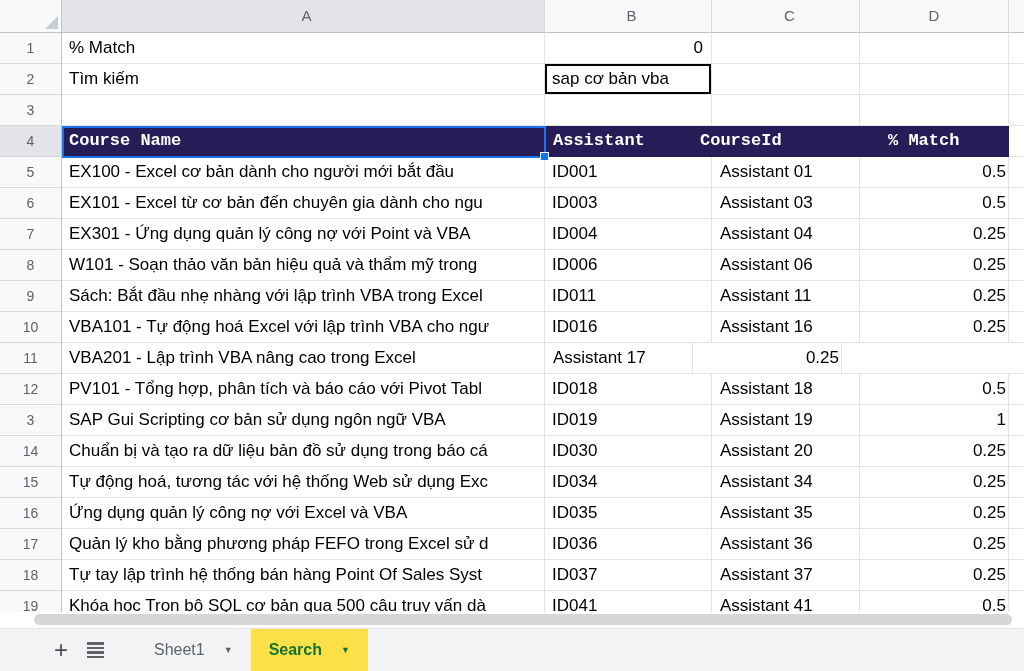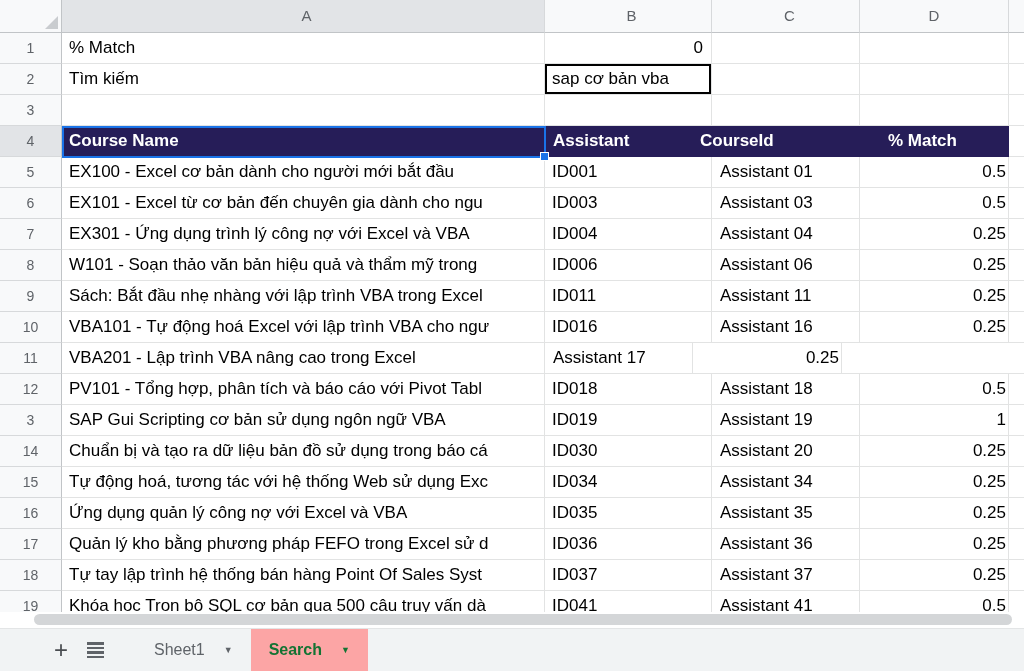--- a/index.html
+++ b/index.html
@@ -27,21 +27,21 @@
   .cell { height:31px; border-right:1px solid #e2e3e3; border-bottom:1px solid #e2e3e3;
     font-size:17px; line-height:30px; color:#000; white-space:nowrap; overflow:hidden; background:#fff; }
   .ca { flex:0 0 483px; width:483px; padding-left:7px; }
   .cb { flex:0 0 167px; width:167px; padding-left:7px; }
   .cc { flex:0 0 148px; width:148px; padding-left:8px; }
   .cd { flex:0 0 149px; width:149px; padding-right:2px; text-align:right; }
   .ce { flex:1 1 auto; border-right:none; }
   .num { text-align:right; padding-left:0; padding-right:8px; }
 
   
-  .th { background:#261d58; color:#fff; font-weight:700; border-right-color:#261d58; border-bottom-color:#261d58; }
+  .th { background:#261d58; color:#fff; font-weight:700; border-right-color:#261d58; border-bottom-color:#261d58;font-family:Liberation Mono, monospace; }
   .th.cd { text-align:left; padding-left:28px; padding-right:0; }
 
   
   .input-box { box-shadow: inset 0 0 0 2px #000; }
 
   
   .sel-outline { position:absolute; left:62px; top:126px; width:484px; height:32px;
     border:2px solid #1a73e8; pointer-events:none; }
   .fill-handle { position:absolute; left:540px; top:152px; width:9px; height:9px;
     background:#1a73e8; border:1.5px solid #fff; }
@@ -52,21 +52,21 @@
 
   
   .tabbar { position:absolute; left:0; top:628px; width:1024px; height:43px; background:#f1f3f4;
     border-top:1px solid #e3e5e6; display:flex; align-items:stretch; }
   .tb-btn { width:34px; display:flex; align-items:center; justify-content:center; color:#494c50; cursor:pointer; }
   .plus { font-size:24px; font-weight:400; line-height:1; margin-left:44px; }
   .burger { display:flex; flex-direction:column; justify-content:center; gap:2px; width:34px; align-items:center; }
   .burger i { display:block; width:17px; height:2.5px; background:#5f6368; }
   .tab { display:flex; align-items:center; gap:19px; padding:0 18px; font-size:16px; color:#5f6368; cursor:pointer; }
   .tab.inactive { margin-left:24px; }
-  .tab.active { background:#fca5a5; color:#137333; font-weight:700; }
+  .tab.active { background:#fde047; color:#137333; font-weight:700; }
   .arrow { font-size:9px; line-height:1; color:#5f6368; }
   .tab.active .arrow { color:#137333; }
 </style>
 </head>
 <body>
 
 <div class="app">
   <div class="gridwrap">
 
     <div class="colhead-row">
@@ -127,21 +127,21 @@
     <div class="row">
       <div class="rh">6</div>
       <div class="cell ca">EX101 - Excel từ cơ bản đến chuyên gia dành cho ngu</div>
       <div class="cell cb">ID003</div>
       <div class="cell cc">Assistant 03</div>
       <div class="cell cd">0.5</div>
       <div class="cell ce"></div>
     </div>
     <div class="row">
       <div class="rh">7</div>
-      <div class="cell ca">EX301 - Ứng dụng trình lý công nợ với Excel và VBA</div>
+      <div class="cell ca">EX301 - Ứng dụng quản lý công nợ với Point và VBA</div>
       <div class="cell cb">ID004</div>
       <div class="cell cc">Assistant 04</div>
       <div class="cell cd">0.25</div>
       <div class="cell ce"></div>
     </div>
     <div class="row">
       <div class="rh">8</div>
       <div class="cell ca">W101 - Soạn thảo văn bản hiệu quả và thẩm mỹ trong</div>
       <div class="cell cb">ID006</div>
       <div class="cell cc">Assistant 06</div>

